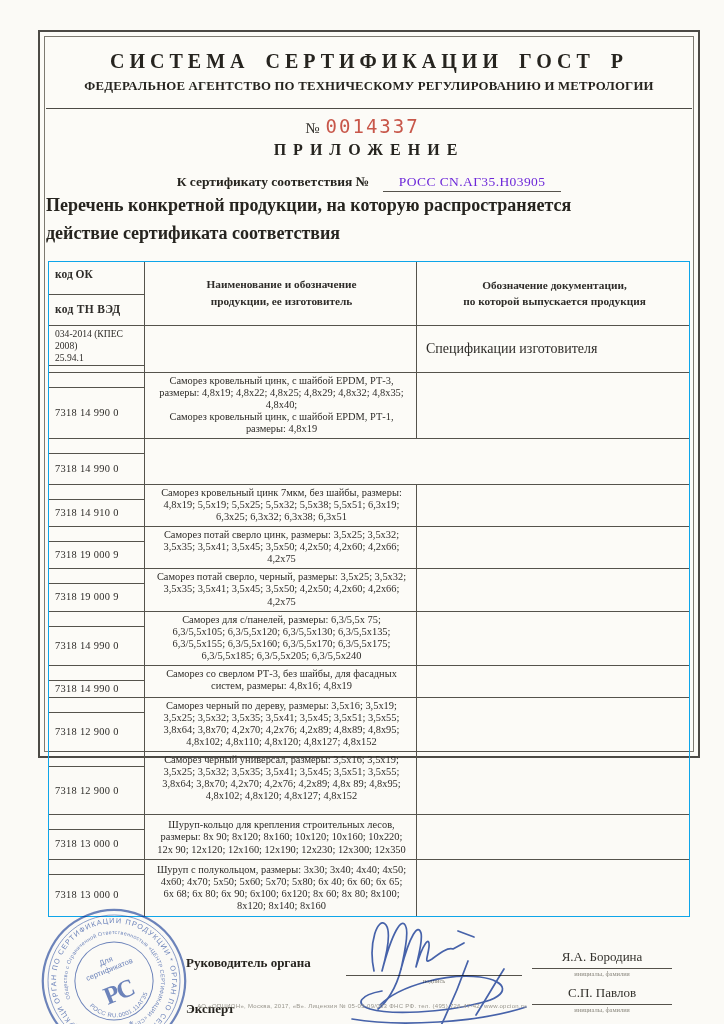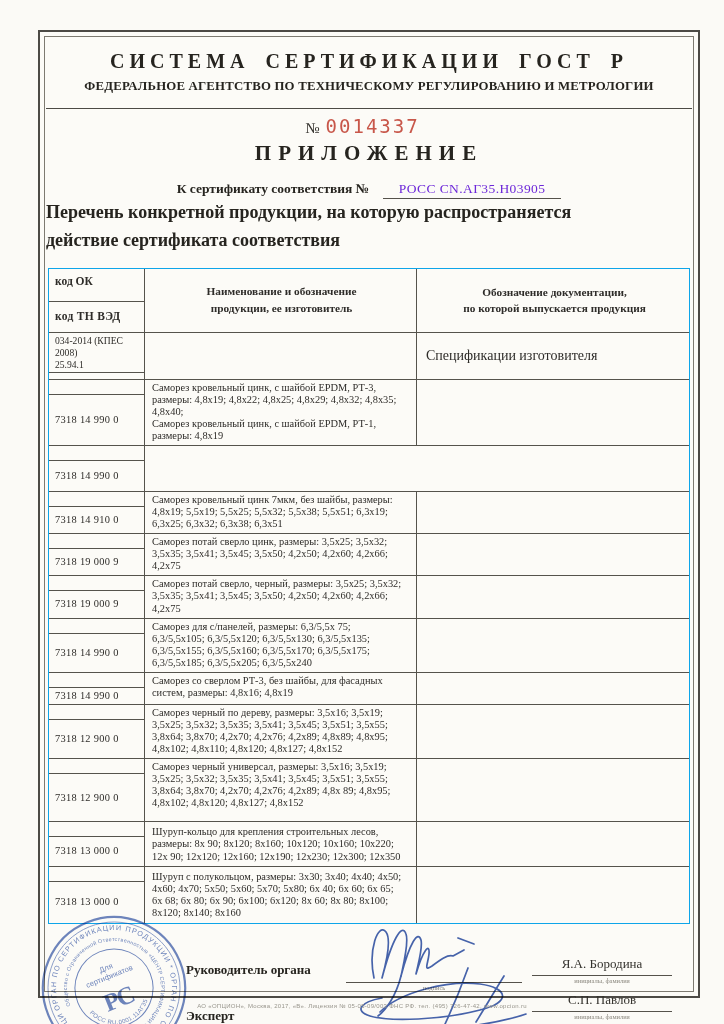--- a/index.html
+++ b/index.html
@@ -5,21 +5,21 @@
   * { margin:0; padding:0; box-sizing:border-box; }
   html,body { width:724px; height:1024px; }
   body {
     font-family:"Liberation Serif", serif;
     background:#fbfaf6;
     color:#2e2c29;
     position:relative;
     overflow:hidden;
   }
   .frame-outer {
-    position:absolute; left:38px; top:30px; width:662px; height:968px;
+    position:absolute; left:38px; top:30px; width:662px; height:728px;
     border:2px solid #4c4a45; background:#fcfbf7;
   }
   .frame-inner {
     position:absolute; inset:4px;
     border:1px solid #7d7a71;
     padding:0 1px;
   }
   
   .gost-header {
     padding-top:13px; height:72px;
@@ -34,42 +34,42 @@
   }
   
   .serial-row { text-align:center; padding-right:46px; margin-top:6px; height:24px;margin-left:33px; }
   .serial-prefix { font-size:15px; color:#33312c; margin-right:6px; }
   .serial-number {
     font-family:"DejaVu Sans Mono", monospace;
     font-size:19px; color:#c8574a; letter-spacing:2px;
   }
   
   .app-title {
-    text-align:center; font-size:21px; font-weight:bold; letter-spacing:7px; color:#26241f; margin-top:2px;
+    text-align:center; font-size:16px; font-weight:bold; letter-spacing:7px; color:#26241f; margin-top:2px;
   }
   .cert-line { text-align:center; margin-top:15px; font-size:13.5px; }
   .cert-label { font-weight:bold; color:#26241f; }
   .cert-value {
     display:inline-block; margin-left:10px; padding:0 16px 1px 16px;
     border-bottom:1px solid #55524b; letter-spacing:.4px; color:#6d28d9;
   }
   .subtitle {
     text-align:left; font-weight:bold; font-size:18px;
     line-height:1.55; white-space:pre-line; color:#26241f;
   }
   
   .ptable {
     margin:13px 2px 0 2px;
     border:1px solid #0ea5e9;
     font-size:10.4px; line-height:1.16;
   }
   .trow { display:flex; border-bottom:1px solid #55534c; }
   .trow:last-child { border-bottom:none; }
   .c1 { width:15%; border-right:1px solid #55534c; display:flex; flex-direction:column; }
-  .c2 { width:42.5%; border-right:1px solid #55534c; padding:2px 5px 3px 7px; white-space:pre-line; }
+  .c2 { width:42.5%; border-right:1px solid #55534c; padding:2px 5px 3px 7px; white-space:pre-line;text-align:center; }
   .c3 { flex:1; padding:2px 6px 2px 9px; }
   .c1top { flex:0 0 15px; border-bottom:1px solid #55534c; padding:2px 3px 1px 6px; white-space:pre-line; }
   .c1bot { flex:1; display:flex; align-items:center; padding:2px 3px 2px 6px; letter-spacing:.3px;text-align:right; }
   
   .hrow { min-height:64px; border-bottom:1px solid #55534c; }
   .hrow .c1top { flex:0 0 33px; font-weight:bold; font-size:11.5px; padding-top:6px; }
   .hrow .c1bot { font-weight:bold; font-size:11.5px; }
   .hcell {
     display:flex; align-items:center; justify-content:center; text-align:center;
     font-weight:bold; font-size:11.3px; white-space:pre-line; line-height:1.45;

